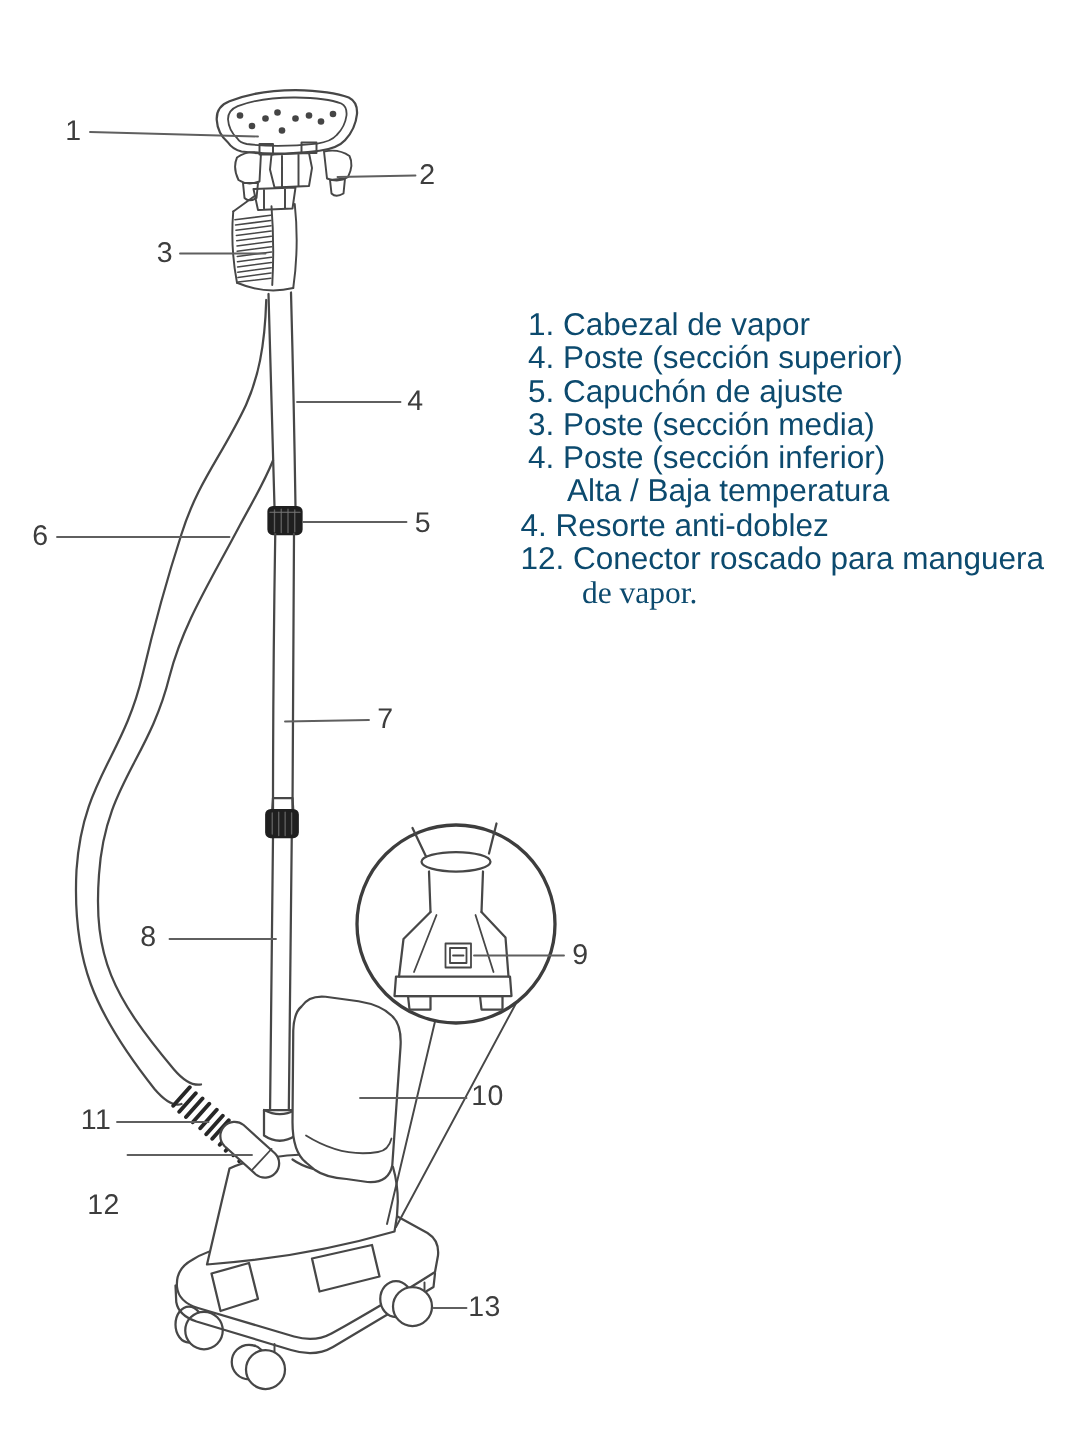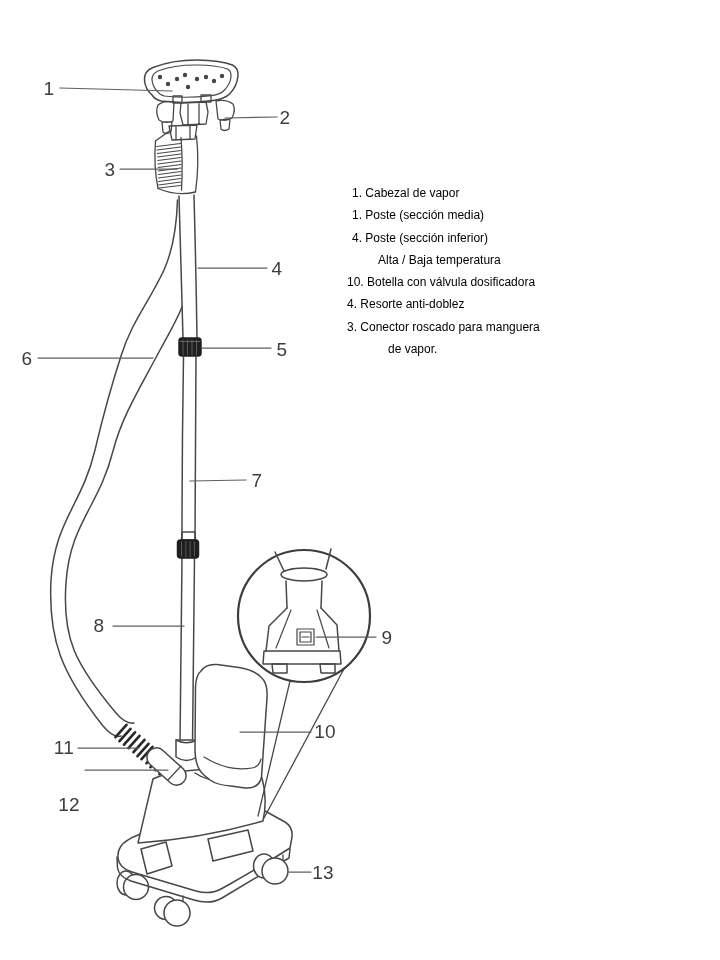--- a/index.html
+++ b/index.html
@@ -7,27 +7,27 @@
     position:relative;width:720px;height:960px;background:#ffffff;overflow:hidden;
     font-family:"Liberation Sans","DejaVu Sans",sans-serif;
   }
   .art{position:absolute;left:0;top:0;}
   .callout{
     position:absolute;transform:translate(-50%,-50%);
     font-size:19px;color:#3d3d3d;letter-spacing:.3px;line-height:1;
     font-family:"Liberation Sans","DejaVu Sans",sans-serif;
   }
   .legend{
-    position:absolute;left:347px;top:182px;width:372px;
-    font-size:12px;line-height:22.3px;color:#000000;
+    position:absolute;left:347px;top:206px;width:372px;
+    font-size:21px;line-height:22.3px;color:#0c4a6e;
   }
   .legend .line{white-space:nowrap;}
   .legend .d1{padding-left:5px;}
   .legend .ind1{padding-left:31px;}
-  .legend .ind2{padding-left:41px;}
+  .legend .ind2{padding-left:41px;font-family:Liberation Serif, serif;}
 </style>
 </head>
 <body>
 
 <div class="canvas">
 
   <svg class="art" width="720" height="960" viewBox="0 0 720 960" fill="none" stroke="#474747" stroke-width="1.5" stroke-linecap="round" stroke-linejoin="round">
 
     <g>
       <path d="M177.5,200 C176.5,232 172,252 164,270 C148,304 132,321 121,356 C110,390 103,416 95,450 C82,505 55,520 51,580 C48,640 62,674 103,726 C109,733 115,738 121,736"></path>
@@ -170,22 +170,23 @@
   <div class="callout" style="left:257px;top:480px">7</div>
   <div class="callout" style="left:99px;top:625px">8</div>
   <div class="callout" style="left:387px;top:637px">9</div>
   <div class="callout" style="left:325px;top:731px">10</div>
   <div class="callout" style="left:64px;top:747px">11</div>
   <div class="callout" style="left:69px;top:804px">12</div>
   <div class="callout" style="left:323px;top:872px">13</div>
 
   <div class="legend">
     <div class="line d1">1. Cabezal de vapor</div>
-    <div class="line d1">1. Poste (sección media)</div>
+    <div class="line d1">4. Poste (sección superior)</div>
+    <div class="line d1">5. Capuchón de ajuste</div>
+    <div class="line d1">3. Poste (sección media)</div>
     <div class="line d1">4. Poste (sección inferior)</div>
     <div class="line ind1">Alta / Baja temperatura</div>
-    <div class="line">10. Botella con válvula dosificadora</div>
     <div class="line">4. Resorte anti-doblez</div>
-    <div class="line">3. Conector roscado para manguera</div>
+    <div class="line">12. Conector roscado para manguera</div>
     <div class="line ind2">de vapor.</div>
   </div>
 
 </div>
 
 </body></html>

